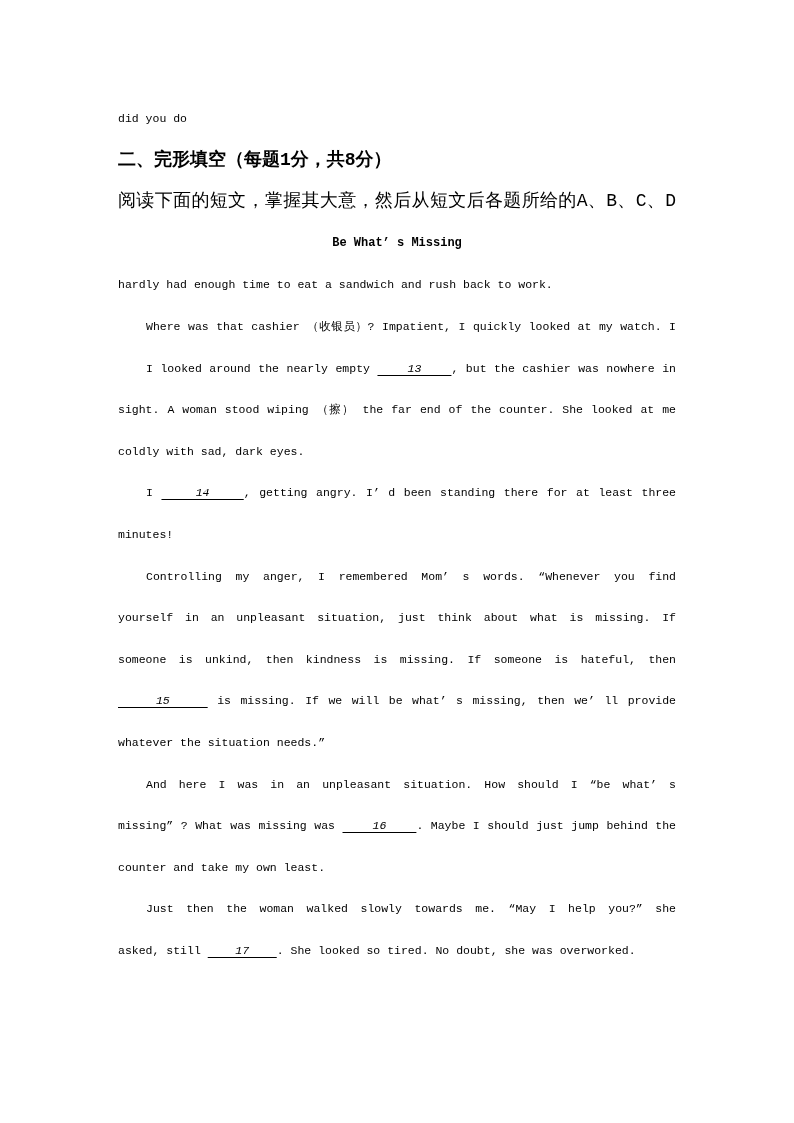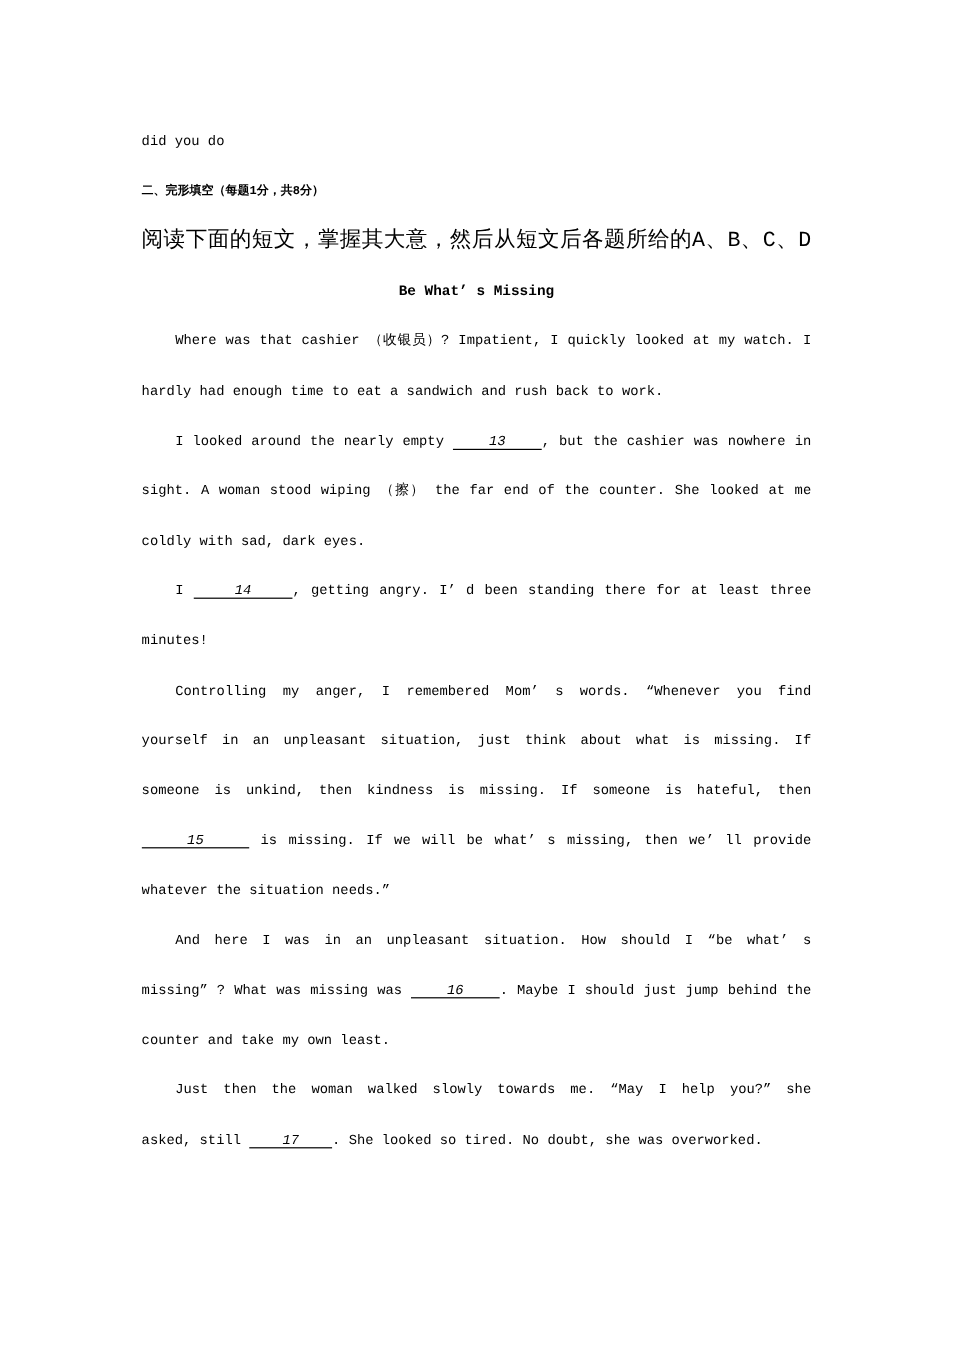--- a/index.html
+++ b/index.html
@@ -19,21 +19,21 @@
   .line {
     height: 41.6px;
     line-height: 41.6px;
     overflow: hidden;
     text-align: justify;
     text-align-last: justify;
   }
   .line.last { text-align-last: left; }
   .style-body    { font-size: 11.5px; }
   .style-cjk     { font-size: 18px; }
-  .style-heading { font-size: 10px; font-weight: bold; }
+  .style-heading { font-size: 18px; font-weight: bold; }
   .style-title   { font-size: 12px; font-weight: bold; }
   .line.indent { padding-left: 28px; }
   .blank {
     white-space: pre;
     text-decoration: underline;
     text-underline-offset: 3px;
     font-style: italic;
   }
   .line.center { text-align: left; text-align-last: center; }
 </style>
@@ -47,22 +47,22 @@
     <div class="block">
       <div class="line style-heading last"><span>二、完形填空（每题1分，共8分）</span></div>
     </div>
     <div class="block">
       <div class="line style-cjk"><span>阅读下面的短文，掌握其大意，然后从短文后各题所给的A、B、C、D四个选项中，选择最</span></div>
     </div>
     <div class="block">
       <div class="line style-title last center"><span>Be What’ s Missing</span></div>
     </div>
     <div class="block">
+      <div class="line style-body last"><span>hardly had enough time to eat a sandwich and rush back to work.</span></div>
       <div class="line style-body indent"><span>Where was that cashier （收银员）? Impatient, I quickly looked at my watch. I</span></div>
-      <div class="line style-body last"><span>hardly had enough time to eat a sandwich and rush back to work.</span></div>
     </div>
     <div class="block">
       <div class="line style-body indent"><span>I looked around the nearly empty </span><span class="blank">&nbsp;&nbsp;&nbsp;&nbsp;13&nbsp;&nbsp;&nbsp;&nbsp;</span><span>, but the cashier was nowhere in</span></div>
       <div class="line style-body"><span>sight. A woman stood wiping （擦） the far end of the counter. She looked at me</span></div>
       <div class="line style-body last"><span>coldly with sad, dark eyes.</span></div>
     </div>
     <div class="block">
       <div class="line style-body indent"><span>I </span><span class="blank">&nbsp;&nbsp;&nbsp;&nbsp;14&nbsp;&nbsp;&nbsp;&nbsp;</span><span>, getting angry. I’ d been standing there for at least three</span></div>
       <div class="line style-body last"><span>minutes!</span></div>
     </div>

